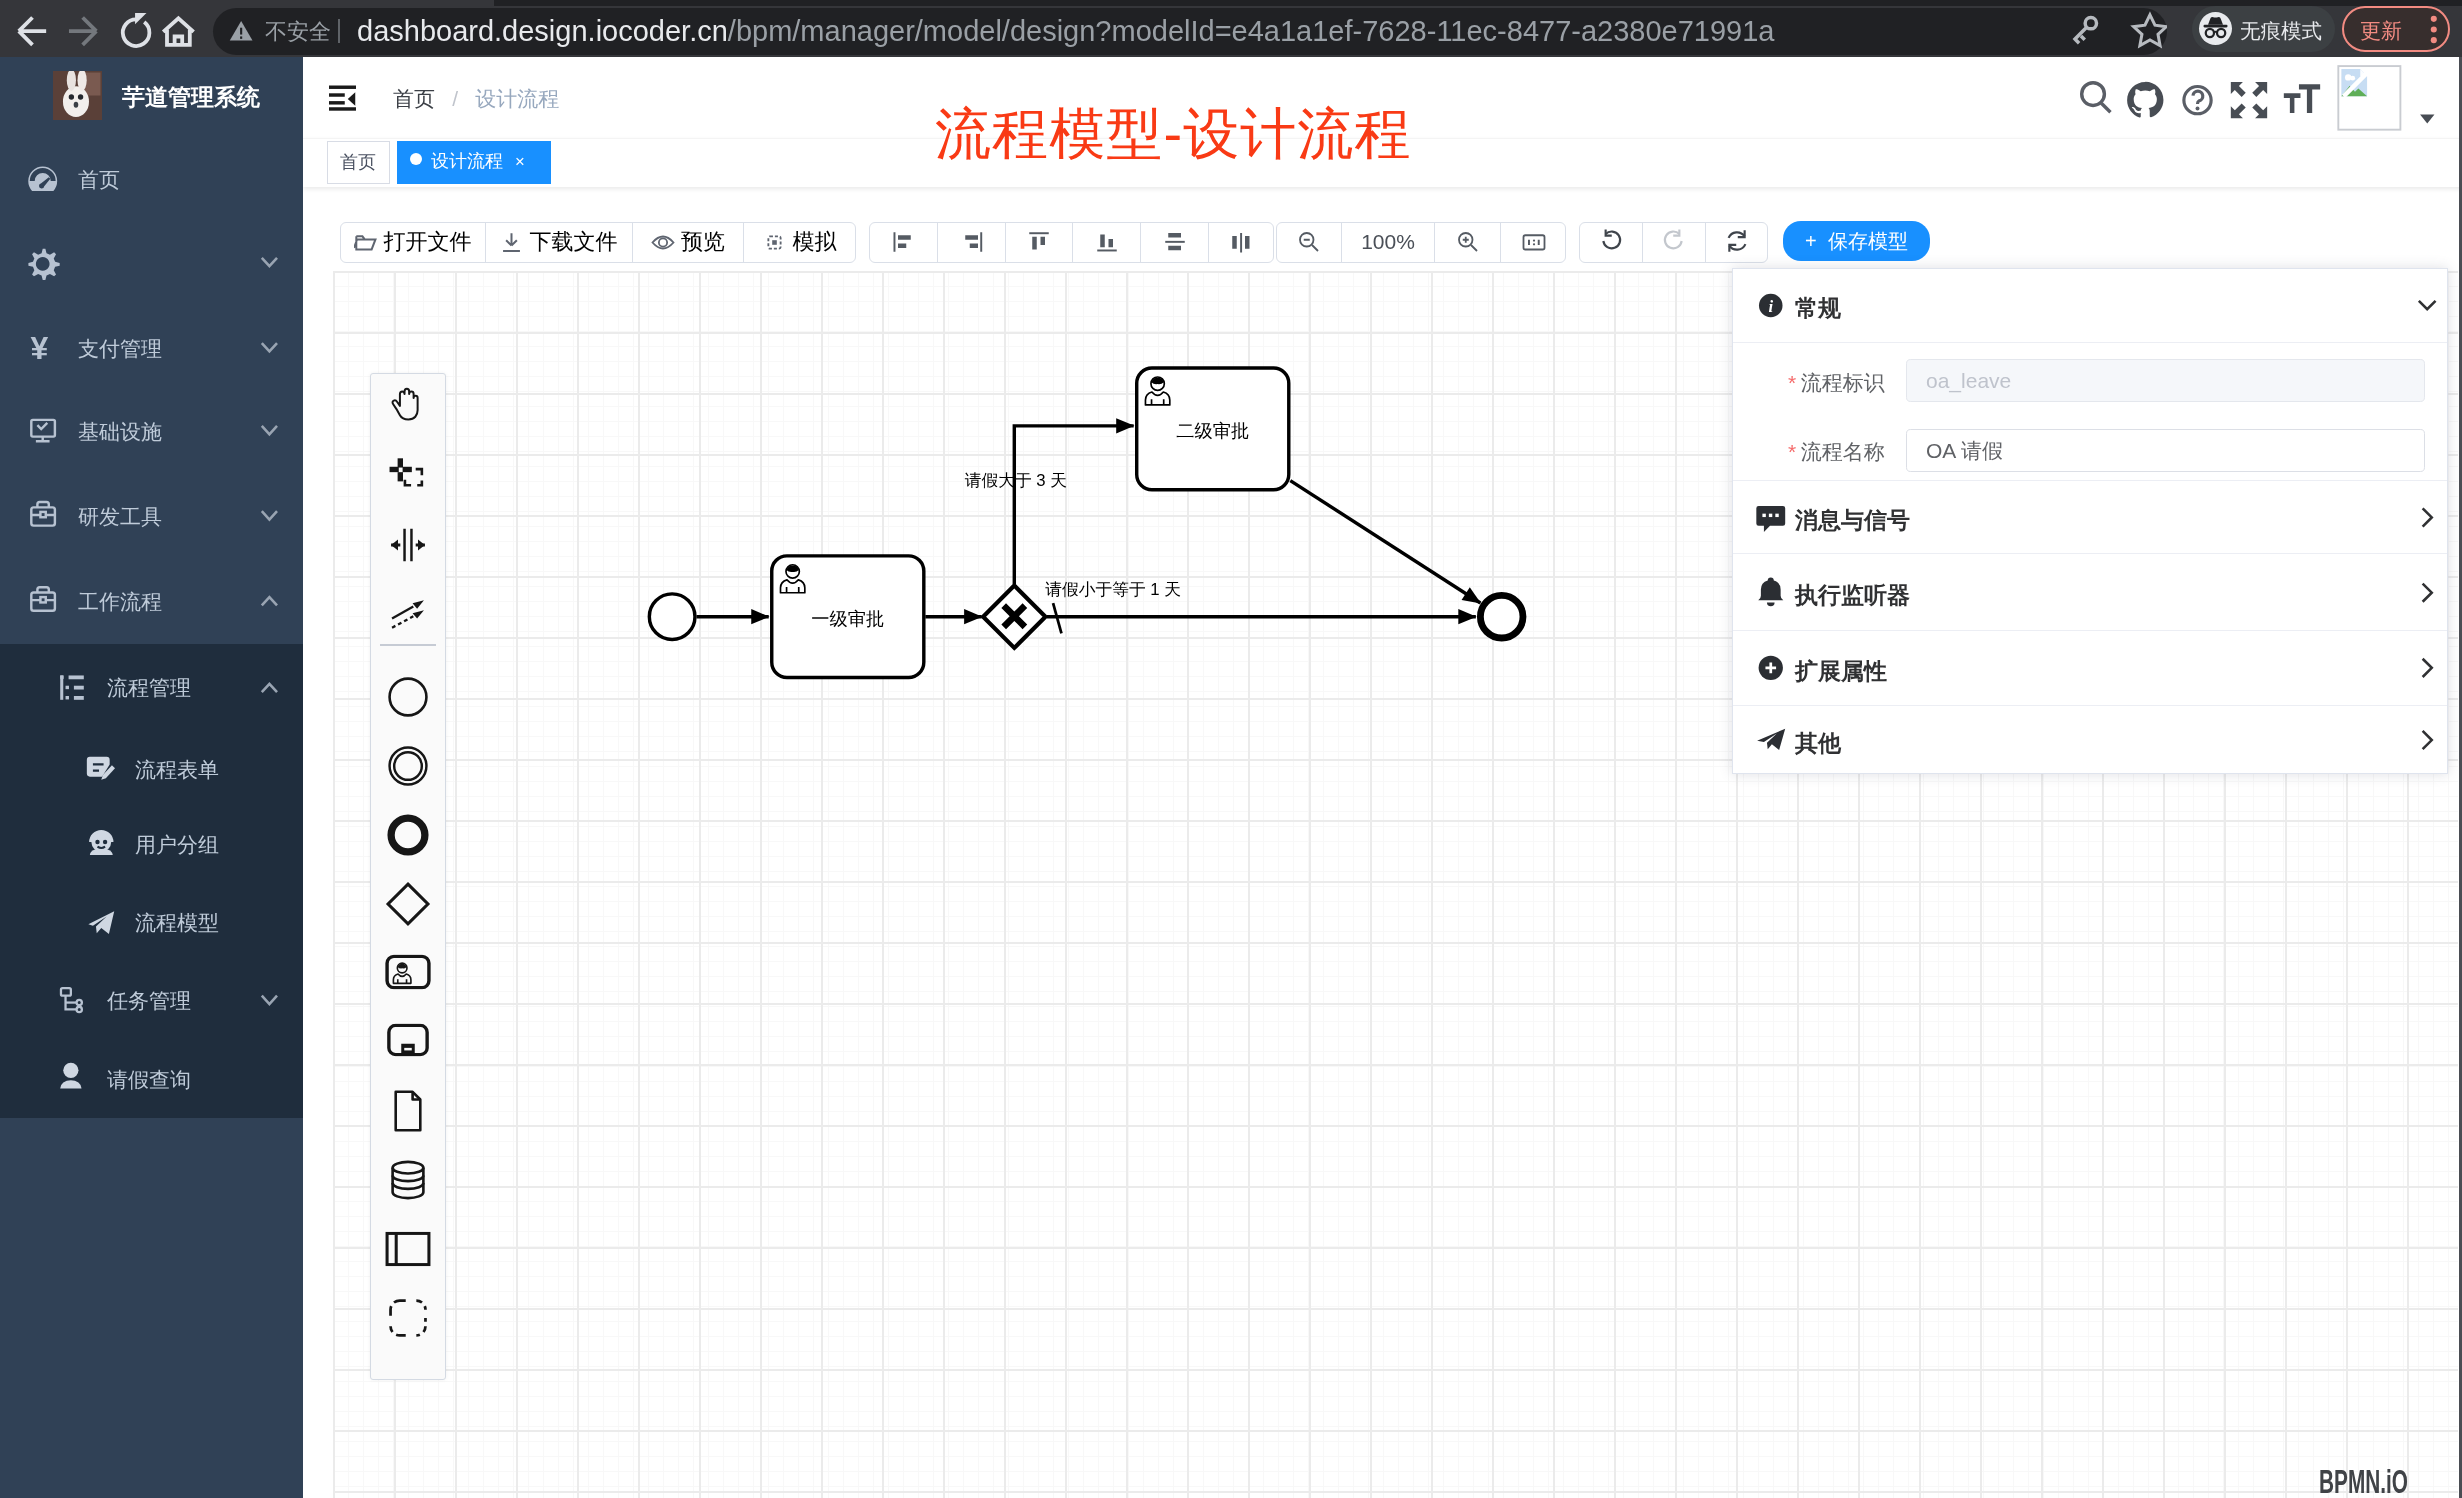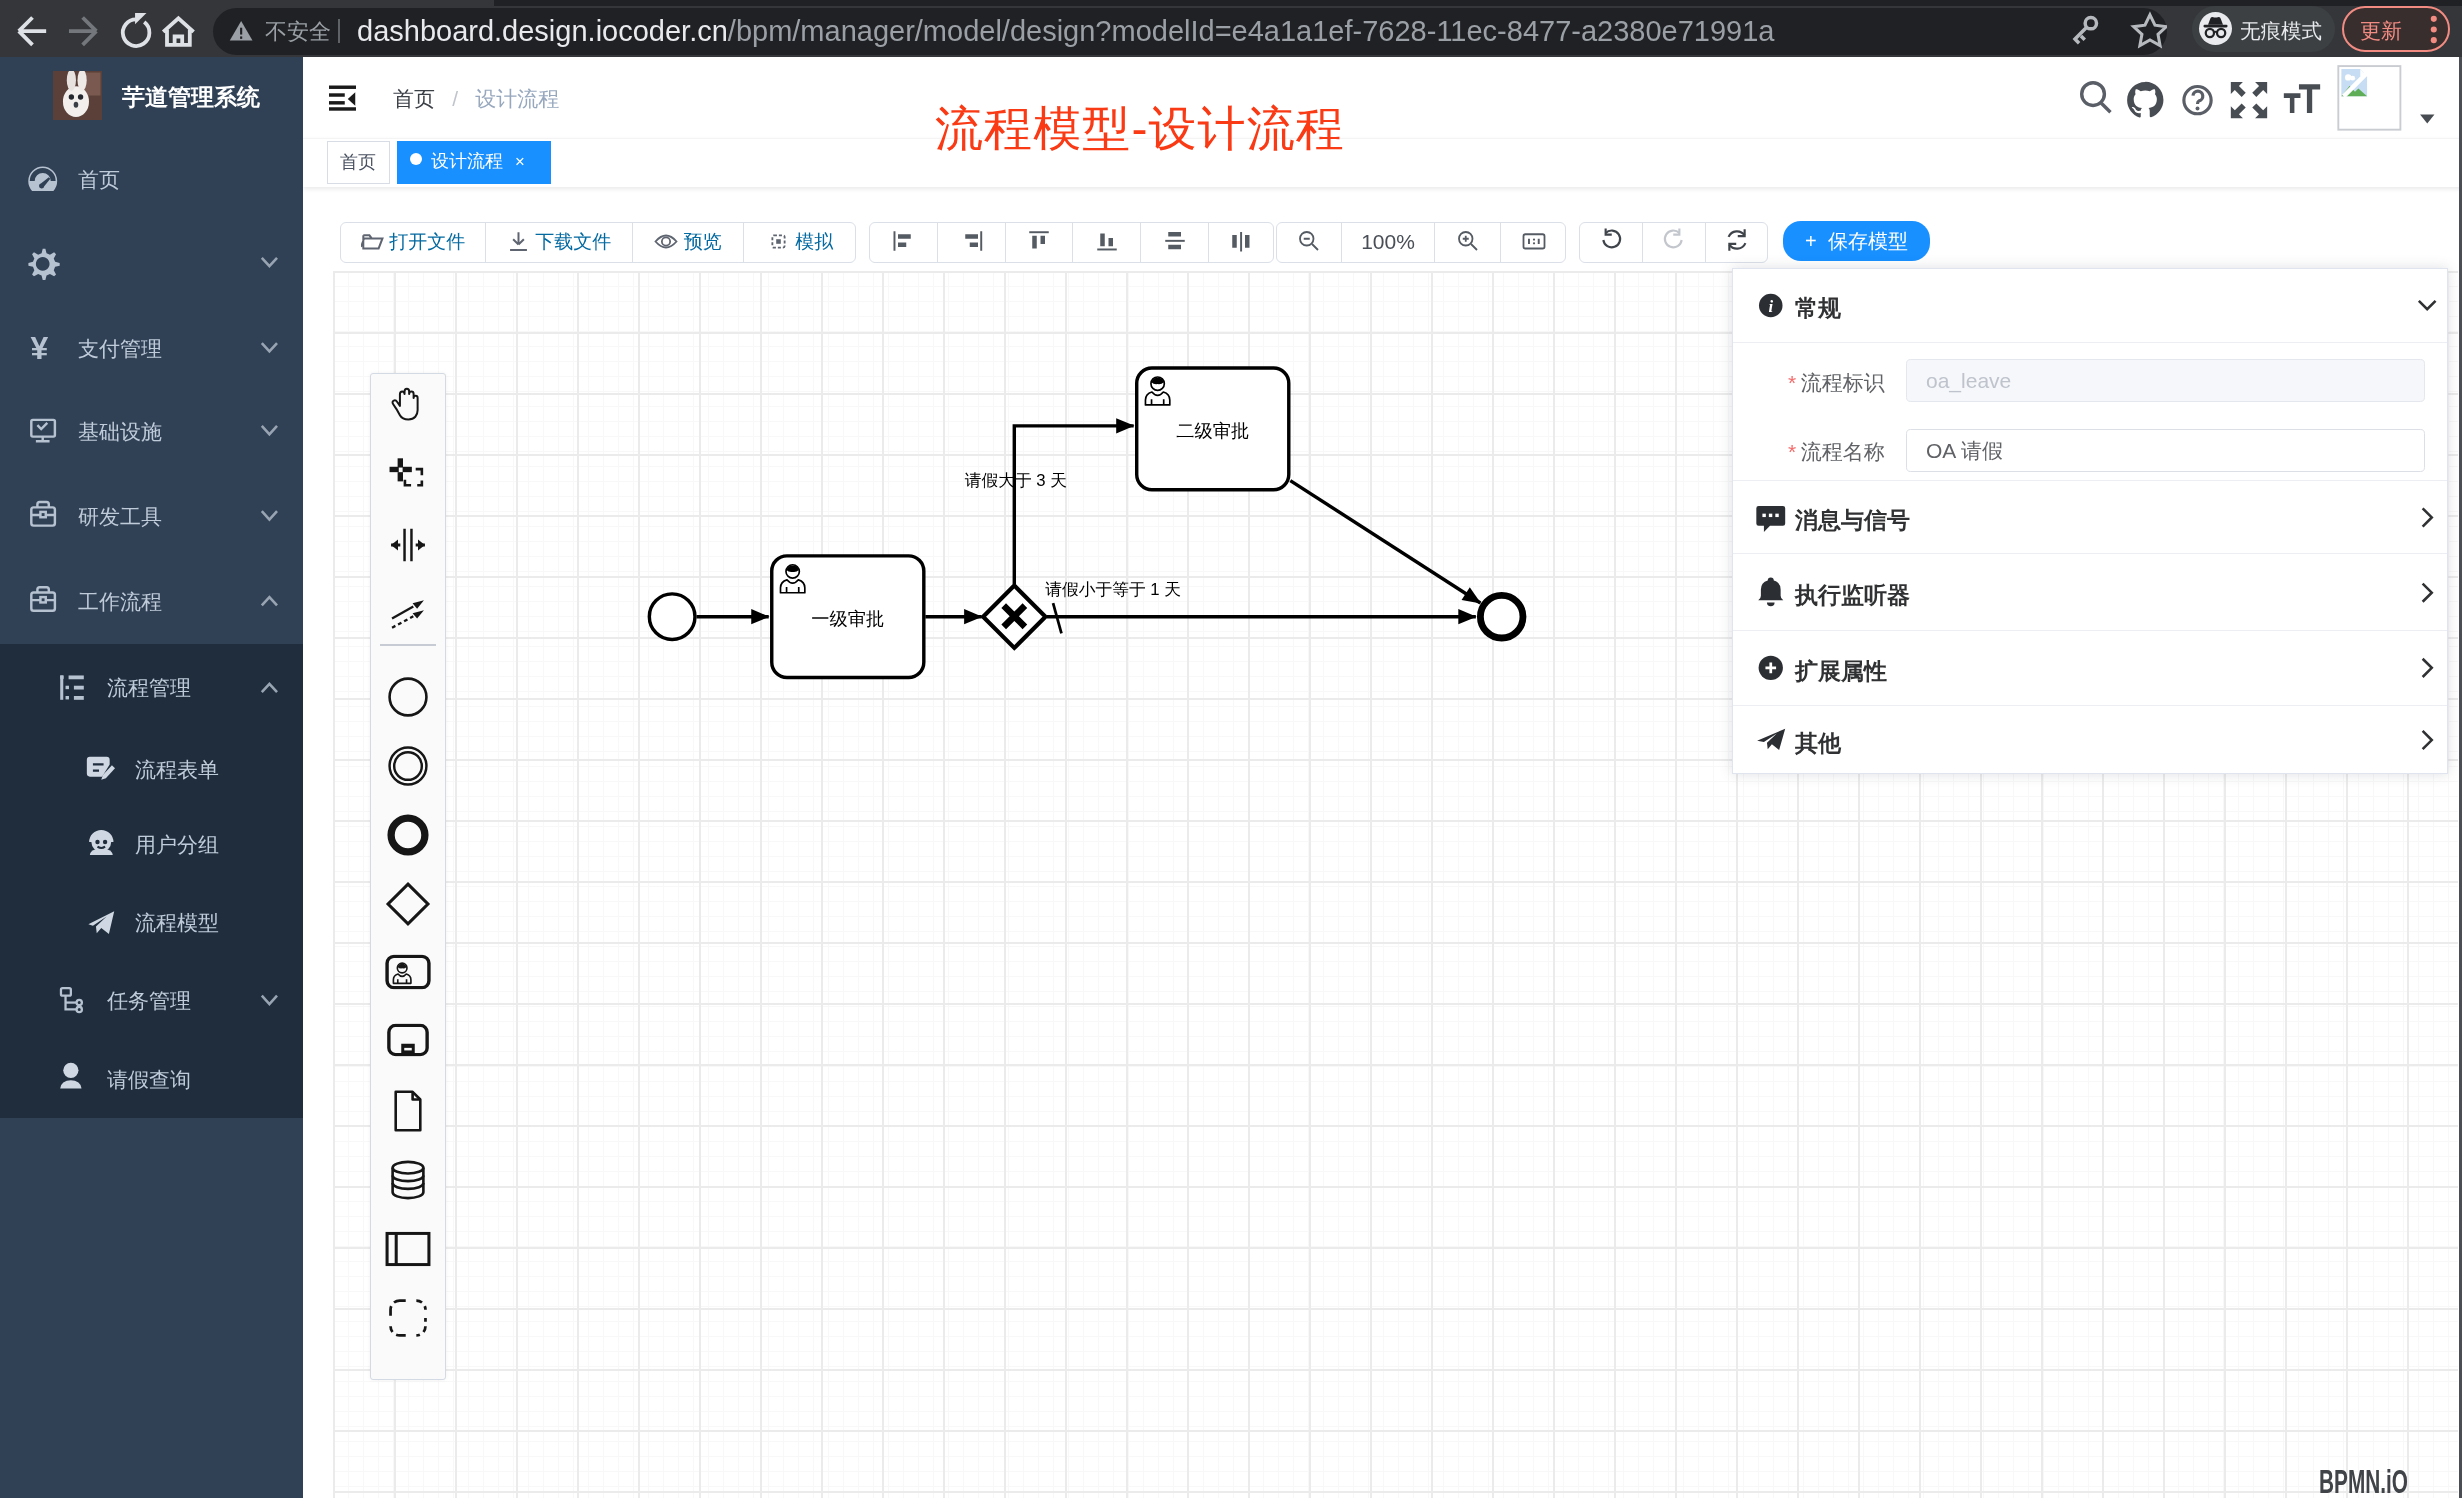--- a/index.html
+++ b/index.html
@@ -32,26 +32,26 @@
   #crumb { position:absolute; left:90px; top:28px; font-size:21px; color:#3c4047; }
   #crumb .sep { color:#c0c4cc; padding:0 11.4px; }
   #crumb .cur { color:#97a8be; }
   #tagsbar { position:absolute; left:303px; top:138px; width:2160px; height:49px; background:#fff;
      border-top:0.8px solid #f4f4f4; box-shadow:0 1.5px 4.6px rgba(0,0,0,.09); z-index:30; }
   .tag { position:absolute; top:1.5px; height:43px; font-size:18px; line-height:41px; }
   #tag1 { left:23.6px; width:63px; border:0.8px solid #d8dce5; background:#fff; color:#495060; text-align:center; }
   #tag2 { left:94px; width:154px; background:#1890ff; color:#fff; }
   #tag2 .dot { display:inline-block; width:12px; height:12px; border-radius:50%; background:#fff; margin:0 9px 1.5px 13px; }
   #tag2 .x { padding-left:12px; font-size:16.7px; }
-  #redtitle { position:absolute; left:935px; top:97px; font-size:48px; letter-spacing:1.1px; color:#f93a15; white-space:nowrap; z-index:60; }
+  #redtitle { position:absolute; left:935px; top:97px; font-size:56px; letter-spacing:1.1px; color:#f93a15; white-space:nowrap; z-index:60; }
   
   #content { position:absolute; left:303px; top:187px; width:2160px; height:1311px; background:#fff; z-index:10; }
   
   .btng { position:absolute; background:#fff; border:0.8px solid #dadfe8; border-radius:6px; z-index:15; }
-  .btn { position:absolute; top:0; height:40px; border-right:0.8px solid #dadfe8; color:#0369a1; font-size:19px; line-height:38px; text-align:center; }
+  .btn { position:absolute; top:0; height:40px; border-right:0.8px solid #dadfe8; color:#000000; font-size:22px; line-height:38px; text-align:center; }
   .nbr { border-right:none !important; }
   #savebtn { position:absolute; left:1783px; top:221px; width:147px; height:40px; background:#1890ff; border-radius:18px;
      color:#fff; font-size:20px; line-height:40px; text-align:center; z-index:15; }
   
   #canvas { position:absolute; left:333px; top:271px; width:2125px; height:1227px; background:#fff;
     background-image:
       linear-gradient(to right, #ebebeb 1.5px, transparent 1.5px),
       linear-gradient(to bottom, #ebebeb 1.5px, transparent 1.5px),
       linear-gradient(to right, #f8f8f8 1.5px, transparent 1.5px),
       linear-gradient(to bottom, #f8f8f8 1.5px, transparent 1.5px);

